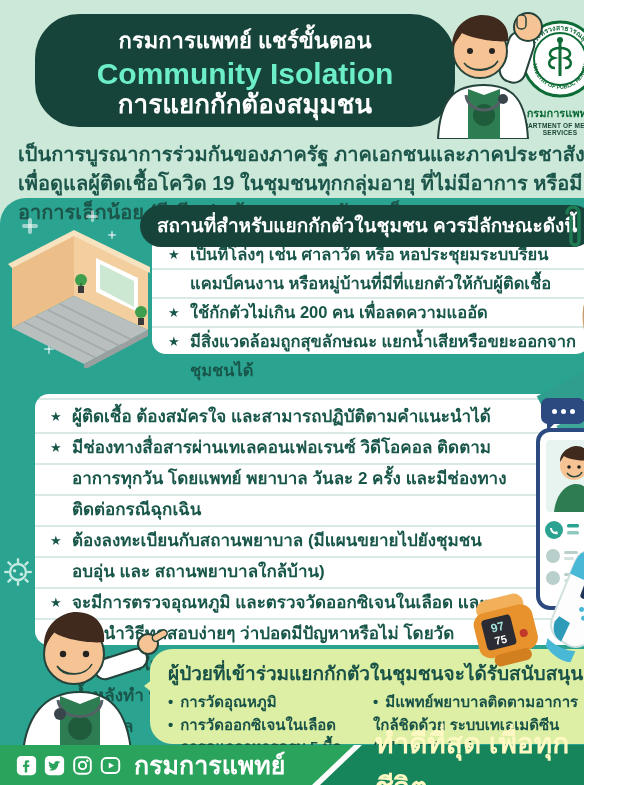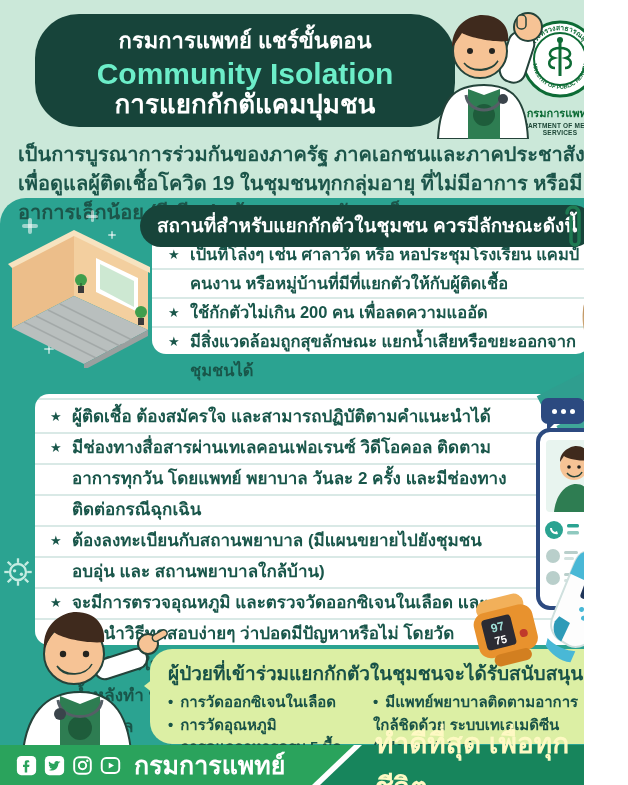--- a/index.html
+++ b/index.html
@@ -90,21 +90,21 @@
   .sicon{width:21px;height:21px;display:block;}
 </style>
 </head>
 <body>
 
 <div class="poster">
 
   <div class="banner">
     <div class="l1">กรมการแพทย์ แชร์ขั้นตอน</div>
     <div class="l2">Community Isolation</div>
-    <div class="l3">การแยกกักตัแคมปุมชน</div>
+    <div class="l3">การแยกกักตัองสมุมชน</div>
   </div>
 
   <svg class="doctor-top" viewBox="0 0 136 136">
 
     <rect x="88" y="28" width="26" height="52" rx="12" transform="rotate(18 101 54)" fill="#fff" stroke="#24433a" stroke-width="2"></rect>
     <circle cx="112" cy="24" r="14" fill="#f6c395" stroke="#24433a" stroke-width="2"></circle>
     <rect x="101" y="12" width="9" height="14" rx="4" fill="#f6c395" stroke="#24433a" stroke-width="1.5"></rect>
 
     <path d="M22 136 C24 96 38 82 68 82 C98 82 110 98 112 136 Z" fill="#fff" stroke="#24433a" stroke-width="2"></path>
     <path d="M52 86 L68 92 L84 86 L84 136 L52 136 Z" fill="#2e7d52"></path>
@@ -237,21 +237,21 @@
   <div class="card1"></div>
   <div class="pill pill1">สถานที่สำหรับแยกกักตัวในชุมชน ควรมีลักษณะดังนี้</div>
 
   <svg class="paperclip" viewBox="0 0 28 56">
     <path d="M8 14 A6 6 0 0 1 20 14 L20 42 A4 4 0 0 1 12 42 L12 18" fill="none" stroke="#1e7a52" stroke-width="3.5" stroke-linecap="round"></path>
   </svg>
 
   <div class="blist blist1">
     <div class="brow">
       <span class="star">★</span>
-      <span class="btext">เป็นที่โล่งๆ เช่น ศาลาวัด หรือ หอประชุมโรงเรียน แคมป์คนงาน หรือหมู่บ้านที่มีที่แยกตัวให้กับผู้ติดเชื้อ</span>
+      <span class="btext">เป็นที่โล่งๆ เช่น ศาลาวัด หรือ หอประชุยมระบบรียน แคมป์คนงาน หรือหมู่บ้านที่มีที่แยกตัวให้กับผู้ติดเชื้อ</span>
     </div>
     <div class="brow">
       <span class="star">★</span>
       <span class="btext">ใช้กักตัวไม่เกิน 200 คน เพื่อลดความแออัด</span>
     </div>
     <div class="brow">
       <span class="star">★</span>
       <span class="btext">มีสิ่งแวดล้อมถูกสุขลักษณะ แยกน้ำเสียหรือขยะออกจากชุมชนได้</span>
     </div>
   </div>
@@ -362,22 +362,22 @@
         <circle cx="46" cy="70" r="2.5"></circle>
     </g>
     <path d="M22 74 L34 78 L30 98 C22 96 18 88 19 80 Z" fill="#2e9bb8"></path>
     <path d="M16 98 C24 104 38 106 46 104 L44 116 C34 118 22 112 16 106 Z" fill="#49b8d6"></path>
   </svg>
 
   <div class="support">
     <div class="title">ผู้ป่วยที่เข้าร่วมแยกกักตัวในชุมชนจะได้รับสนับสนุน</div>
     <div class="cols">
       <div class="col c1">
+        <div><span class="dot">•</span><span>การวัดอุณหภูมิ</span></div>
         <div><span class="dot">•</span><span>การวัดออกซิเจนในเลือด</span></div>
-        <div><span class="dot">•</span><span>การวัดอุณหภูมิ</span></div>
         <div><span class="dot">•</span><span>การดูแลอาหารครบ 5 มื้อ</span></div>
       </div>
       <div class="col c2">
         <div><span class="dot">•</span><span>มีแพทย์พยาบาลติดตามอาการใกล้ชิดด้วย ระบบเทเลเมดิซีน (telemedicine)</span></div>
         <div><span class="dot">•</span><span>ส่งต่อโรงพยาบาลเมื่ออาการเปลี่ยนแปลง</span></div>
       </div>
     </div>
   </div>
 
   <svg class="doctor-bottom" viewBox="0 0 172 168">

